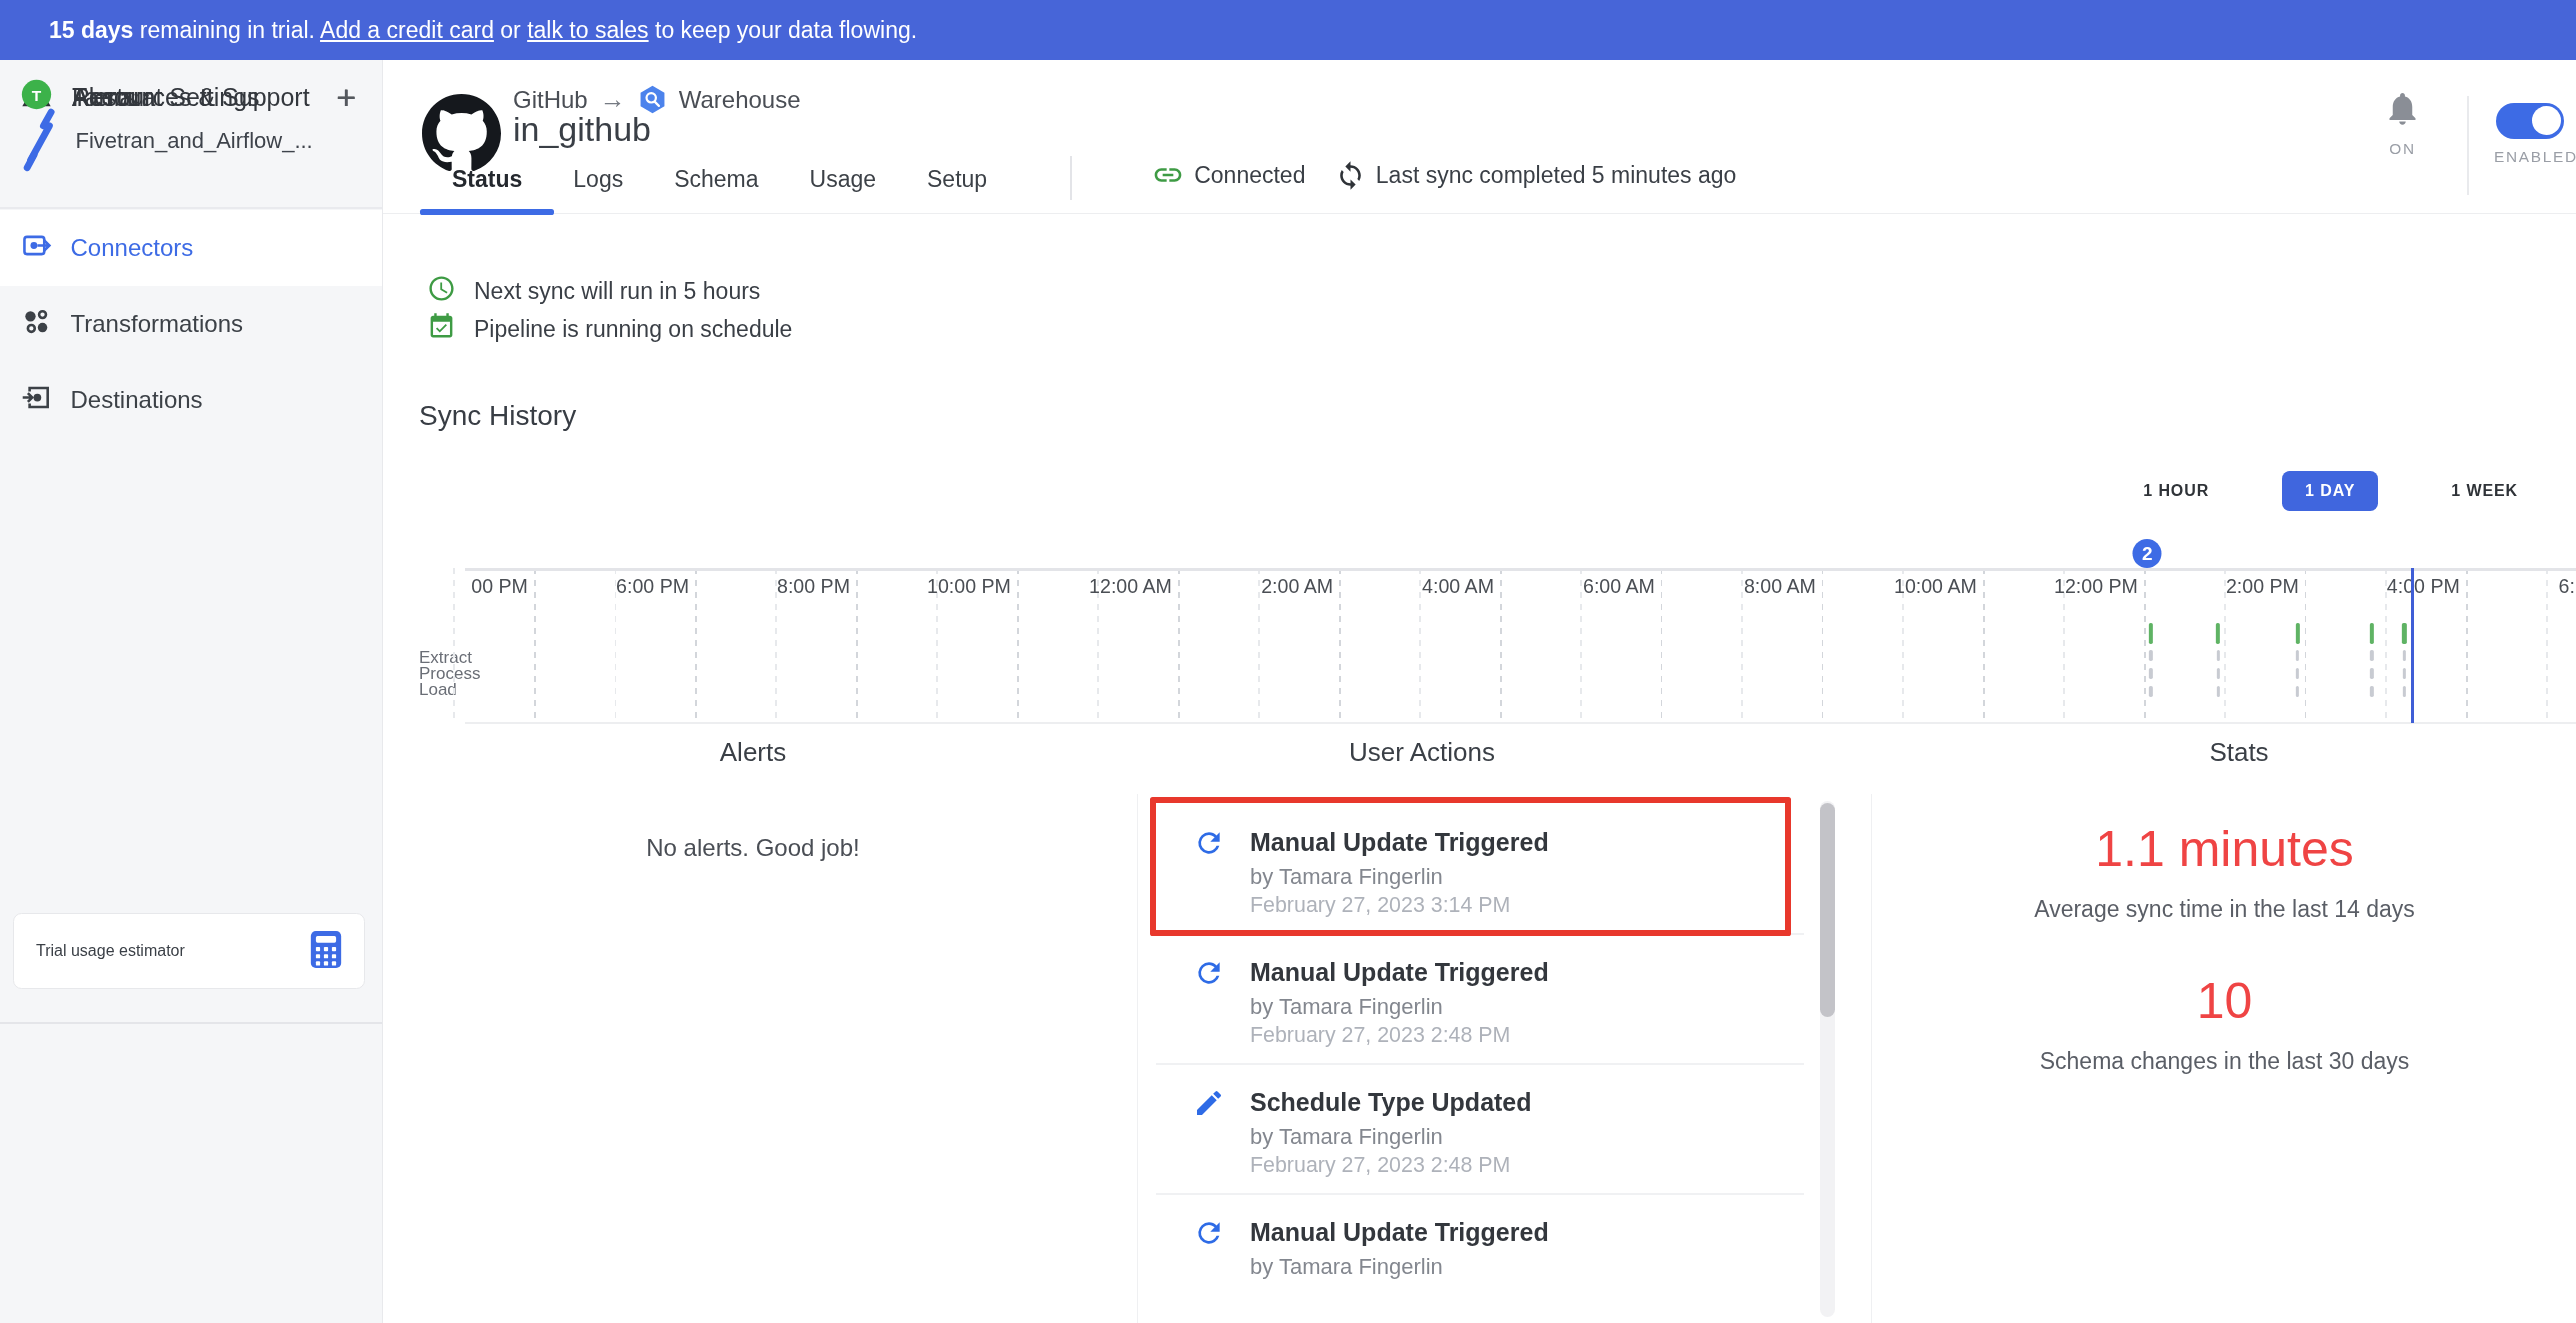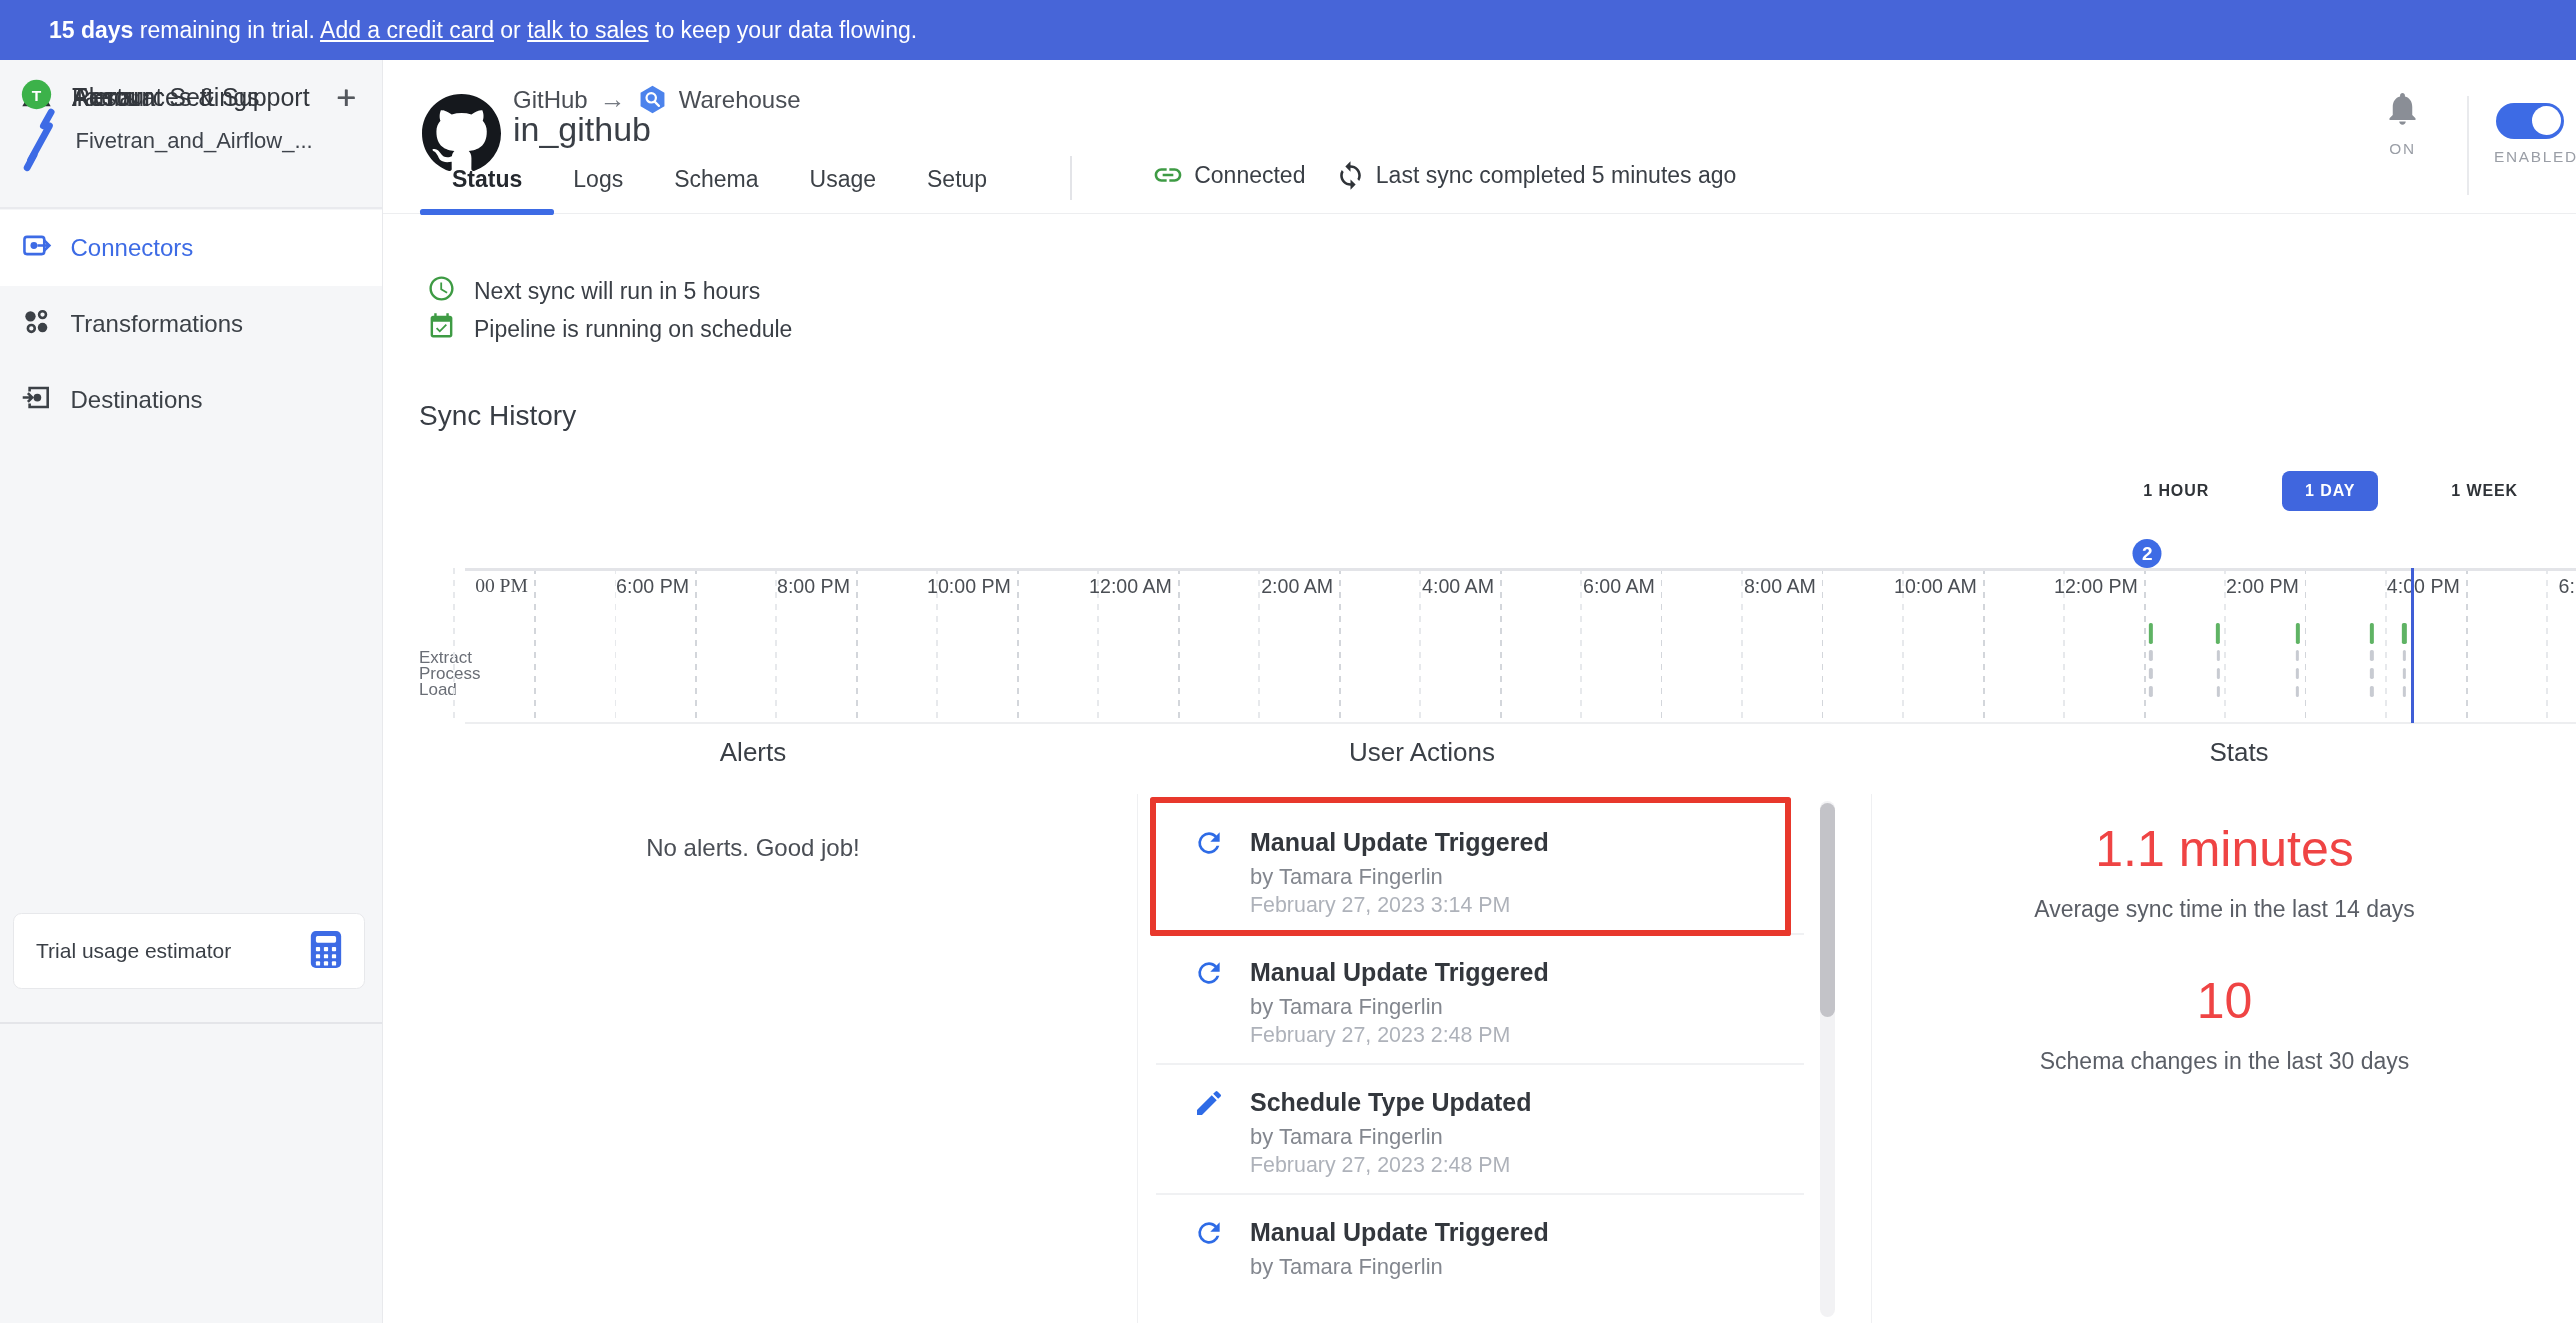--- a/index.html
+++ b/index.html
@@ -18,21 +18,21 @@
   .ws-row { position:absolute; left:20.5px; top:47px; display:flex; align-items:center; gap:17px; }
   .ws-label { font-size:22px; color:#3E434B; font-weight:500; }
   .sb-divider-top { position:absolute; left:0; top:147px; width:100%; height:1.7px; background:#E9EAEE; }
   .nav { position:absolute; left:0; top:150px; width:100%; }
   .nav-item { height:76px; display:flex; align-items:center; gap:19px; padding-left:20.5px;
     font-size:24px; color:#3C4147; cursor:pointer; }
   .nav-item.active { background:#fff; color:#3D6BE5; }
   .trial-card { position:absolute; left:13px; top:853px; width:352px; height:76px; background:#fff;
     border:1.7px solid #E7E8EB; border-radius:8.5px; display:flex; align-items:center;
     justify-content:space-between; padding:0 22px; cursor:pointer; }
-  .trial-label { font-size:21px; color:#3A3F46; }
+  .trial-label { font-size:16px; color:#3A3F46; }
   .sfoot-item { position:absolute; left:0; width:100%; height:75px; display:flex; align-items:center;
     gap:20.5px; padding:0 26px 0 20.5px; font-size:25px; color:#33373D; cursor:pointer; }
   .sfoot-item .plus { margin-left:auto; font-size:34px; font-weight:300; color:#54585E; }
   .sb-divider-bot { position:absolute; left:0; top:962px; width:100%; height:1.7px; background:#E4E5E9; }
 
   
   .icswitch svg { display:none; }
   .ic-connectors .s-connectors, .ic-transformations .s-transformations,
   .ic-destinations .s-destinations, .ic-alert .s-alert, .ic-gear .s-gear,
   .ic-info .s-info, .ic-avatar .s-avatar, .ic-clock .s-clock,
@@ -405,21 +405,21 @@
         <div class="gridline minor" style="left: 67.94%;"></div>
         <div class="gridline minor" style="left: 75.6%;"></div>
         <div class="gridline minor" style="left: 83.26%;"></div>
         <div class="gridline minor" style="left: 90.92%;"></div>
         <div class="gridline minor" style="left: 98.59%;"></div>
       </div>
     <div>
 
         <div>
           <div class="gridline" style="left: 2.81%;"></div>
-          <div class="tick-label" style="left: 2.52%; font-family: Liberation Serif, serif;">00 PM</div>
+          <div class="tick-label" style="left: 2.52%;">00 PM</div>
         </div>
 
         <div>
           <div class="gridline" style="left: 10.47%;"></div>
           <div class="tick-label" style="left: 10.19%;">6:00 PM</div>
         </div>
 
         <div>
           <div class="gridline" style="left: 18.13%;"></div>
           <div class="tick-label" style="left: 17.85%;">8:00 PM</div>

